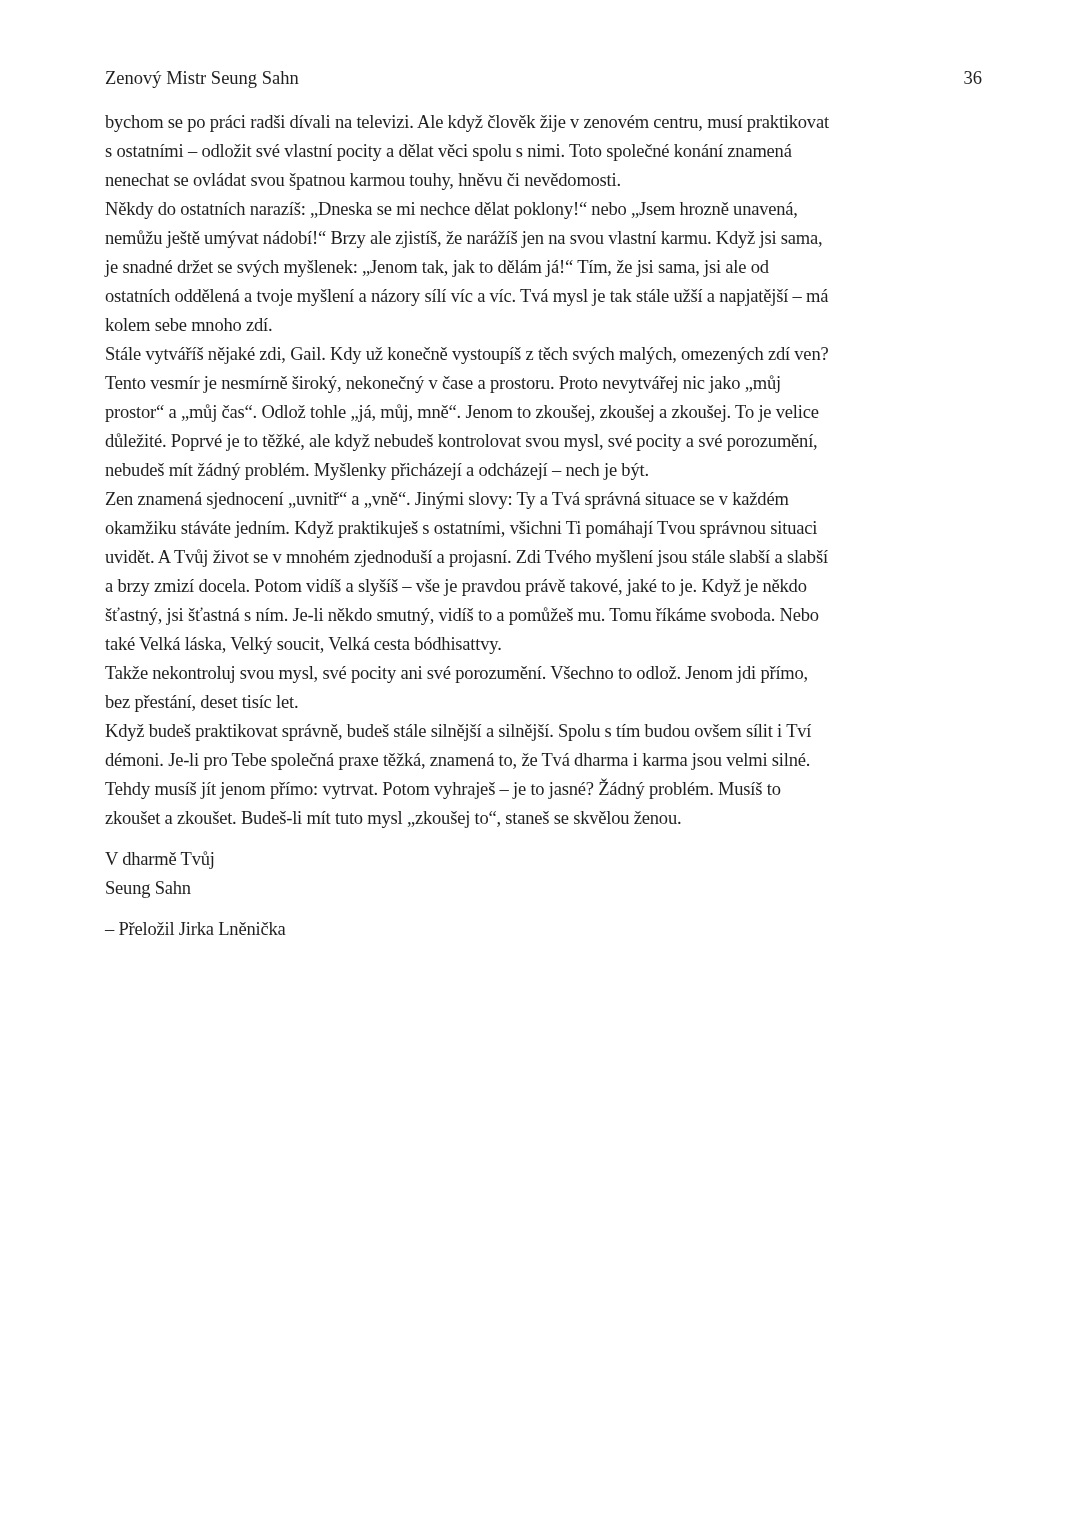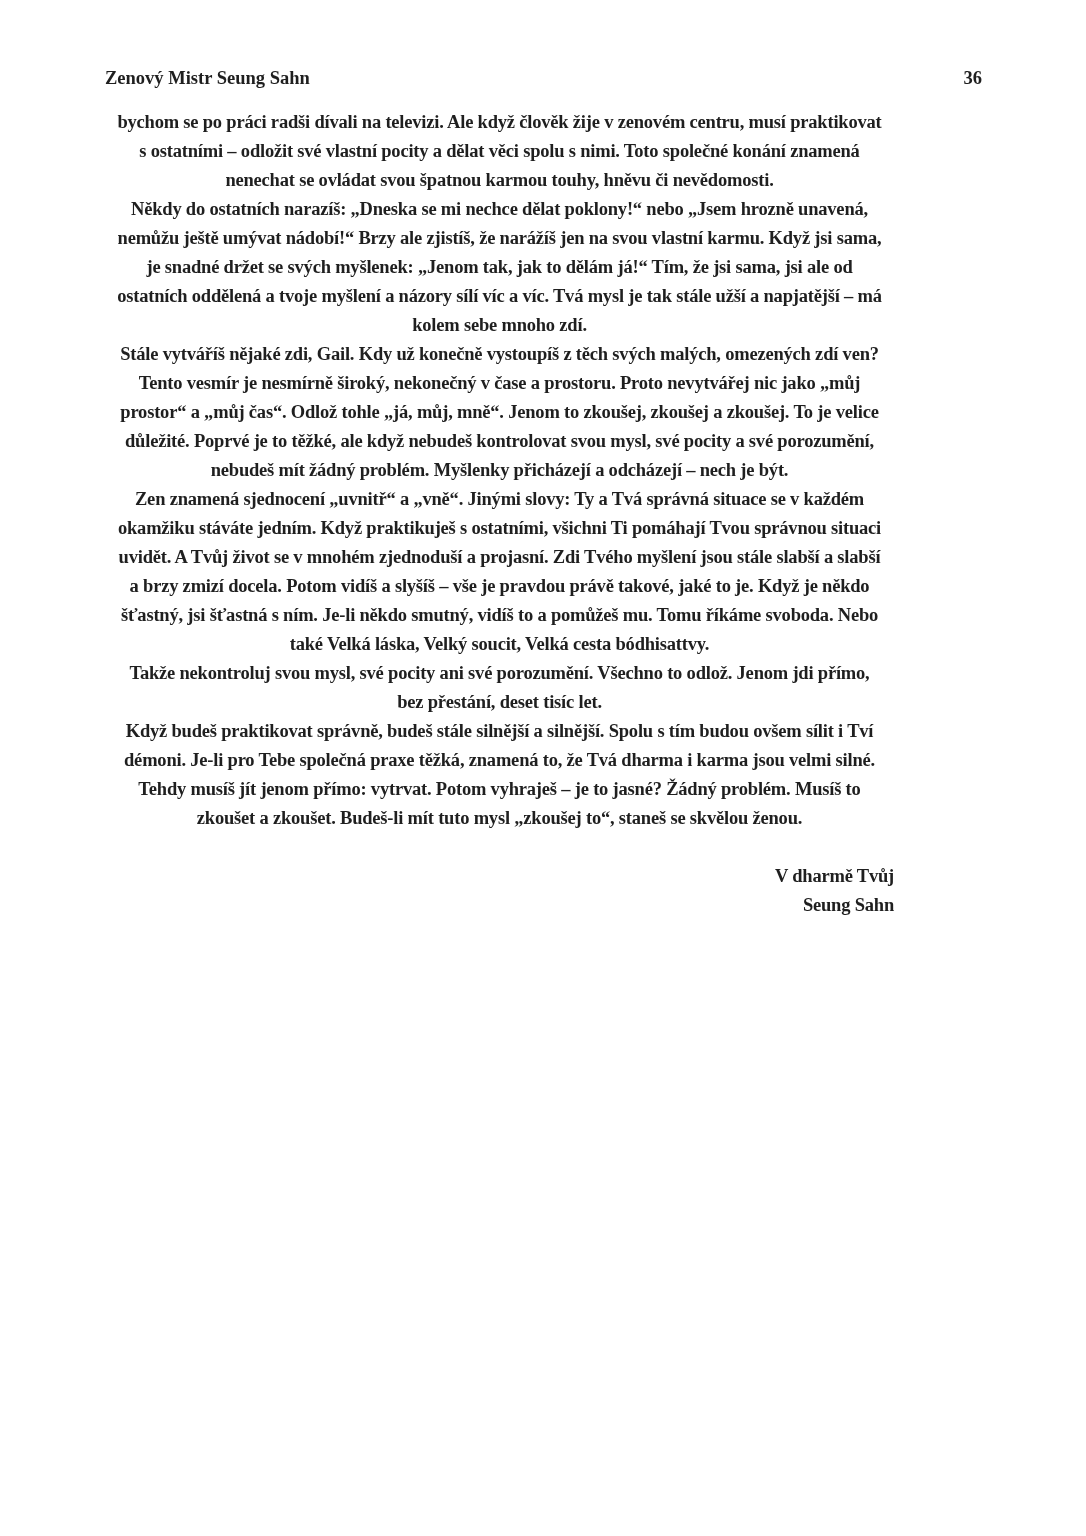--- a/index.html
+++ b/index.html
@@ -12,47 +12,45 @@
     height: 1536px;
     font-family: "Liberation Serif", "DejaVu Serif", serif;
     color: #1f1f1f;
     overflow: hidden;
   }
   .page {
     box-sizing: border-box;
     width: 894px;
     height: 1536px;
     padding: 64px 0 0 105px;
-    font-weight: bold;
   }
   .page-header {
     display: flex;
     justify-content: space-between;
     align-items: baseline;
     width: 877px;
     font-size: 18.5px;
     line-height: 29px;
     margin-bottom: 15px;
   }
   .body-text p {
     margin: 0;
     padding: 0;
     font-size: 18.5px;
     line-height: 29px;
     letter-spacing: -0.2px;
     white-space: pre;
-    text-align: center;
+    text-align: left;
   }
   .closing-block {
-    margin-top: 29px;
+    margin-top: 12px;
     font-size: 18.5px;
     line-height: 29px;
     letter-spacing: -0.2px;
     white-space: pre;
-    text-align: right;
   }
 </style>
 </head>
 <body>
 
 <div class="page">
 
   <div class="page-header">
     <span>Zenový Mistr Seung Sahn</span>
     <span>36</span>
@@ -82,15 +80,16 @@
 bez přestání, deset tisíc let.</p>
     <p>Když budeš praktikovat správně, budeš stále silnější a silnější. Spolu s tím budou ovšem sílit i Tví
 démoni. Je-li pro Tebe společná praxe těžká, znamená to, že Tvá dharma i karma jsou velmi silné.
 Tehdy musíš jít jenom přímo: vytrvat. Potom vyhraješ – je to jasné? Žádný problém. Musíš to
 zkoušet a zkoušet. Budeš-li mít tuto mysl „zkoušej to“, staneš se skvělou ženou.</p>
   </div>
 
   <div class="closing-block">V dharmě Tvůj
 Seung Sahn</div>
 
+  <div class="closing-block">– Přeložil Jirka Lněnička</div>
 
 
 </div>
 
 </body></html>

